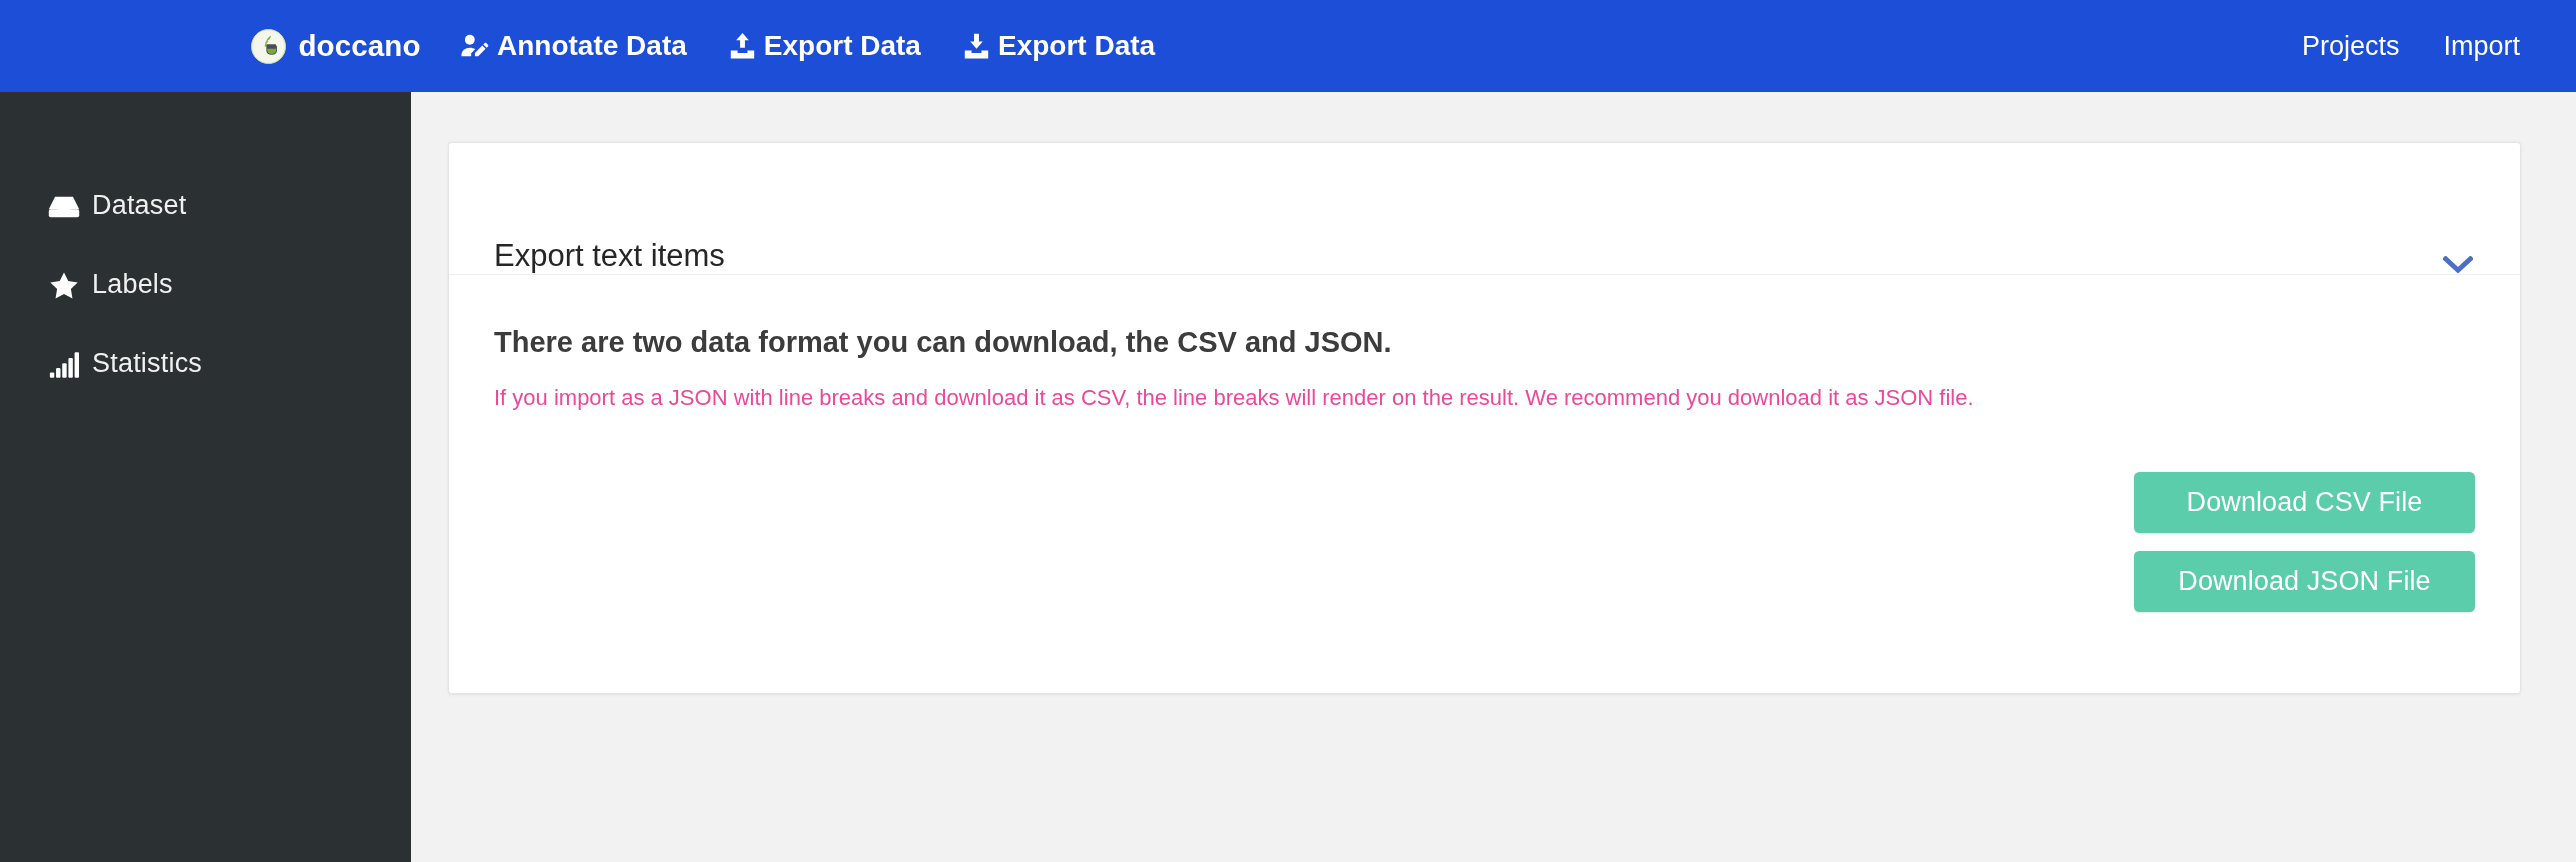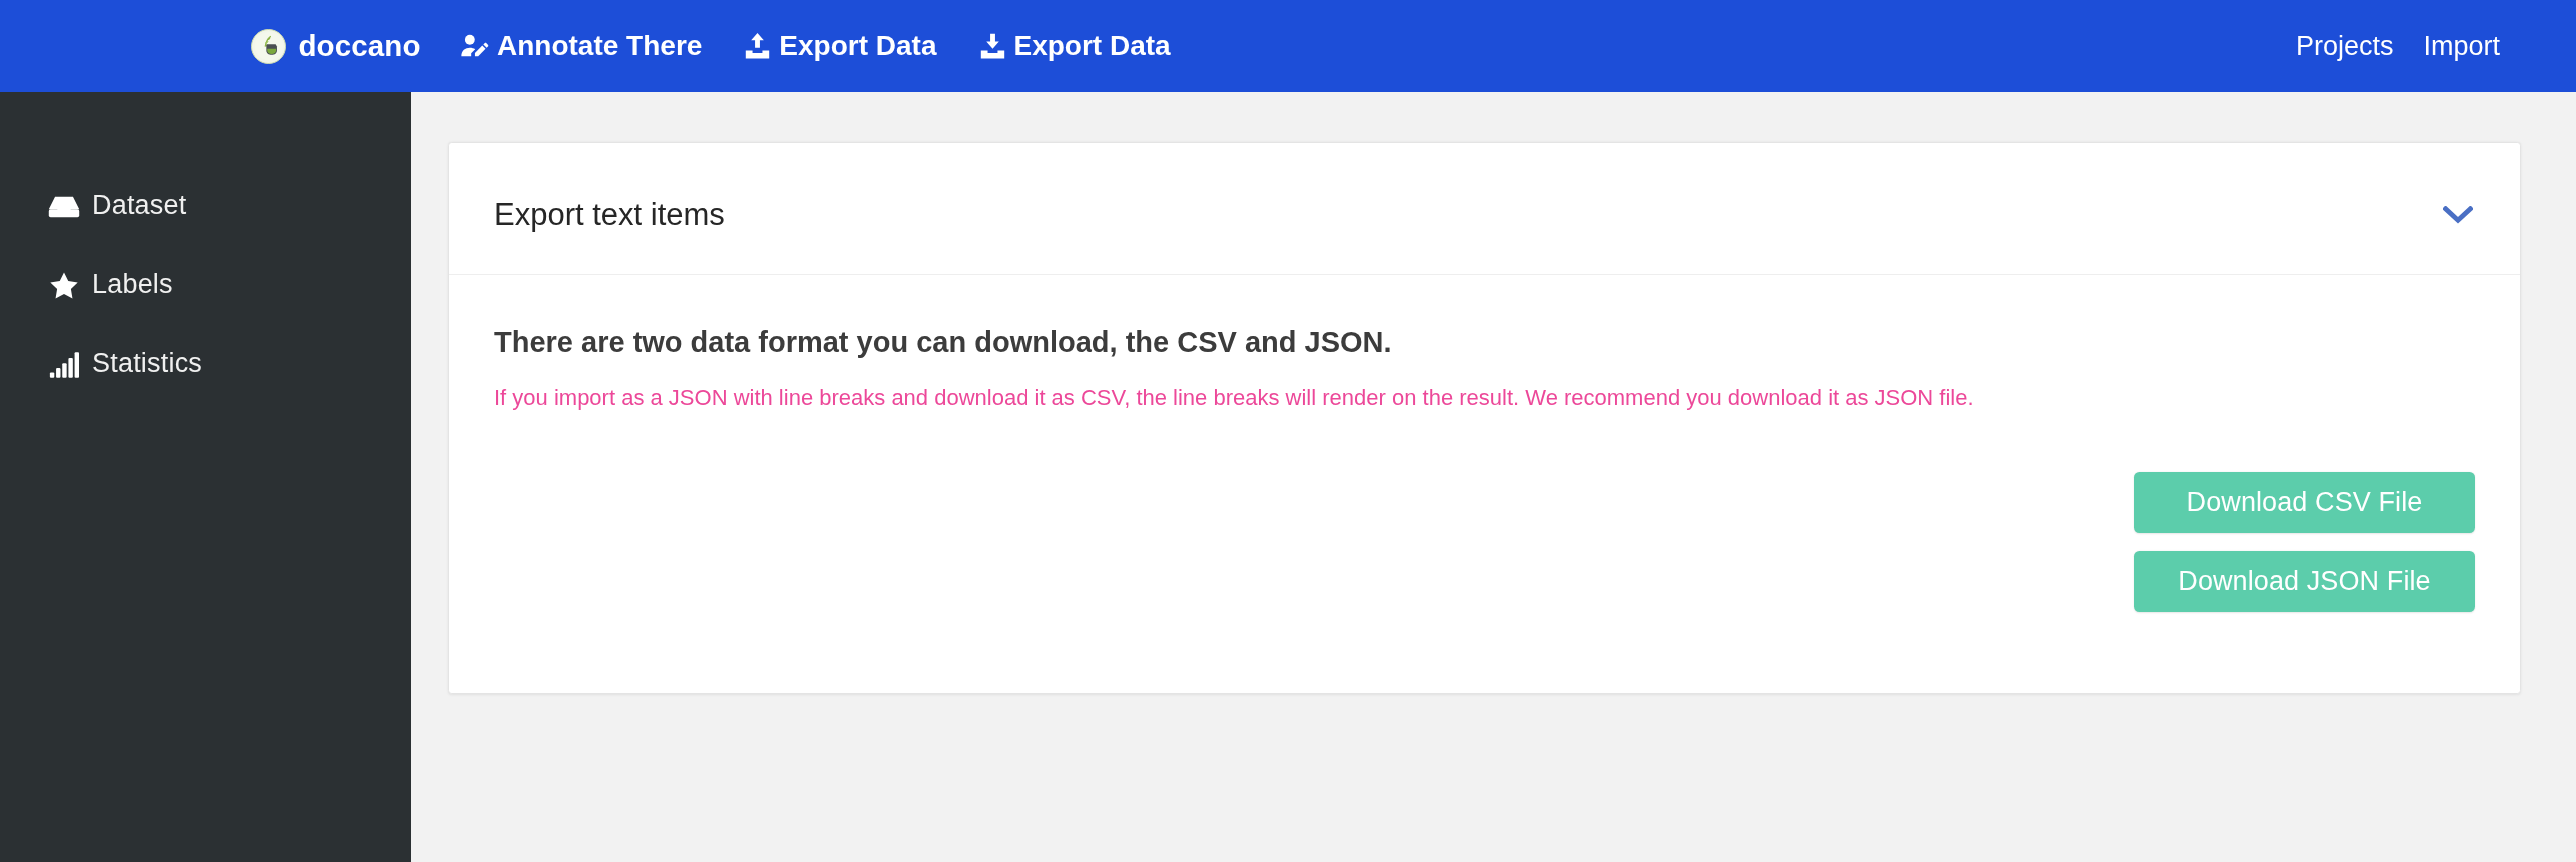--- a/index.html
+++ b/index.html
@@ -46,22 +46,22 @@
     font-size: 28px;
     font-weight: bold;
     margin-right: 42px;
     cursor: pointer;
     white-space: nowrap;
   }
   .nav-item svg { display: block; }
   .nav-right {
     margin-left: auto;
     display: flex; align-items: center;
-    gap: 30px;
-    padding-right: 76px;
+    gap: 44px;
+    padding-right: 56px;
   }
   .nav-link {
     color: #ffffff;
     font-size: 27px;
     font-weight: normal;
     cursor: pointer;
     white-space: nowrap;
   }
 
   
@@ -106,21 +106,21 @@
   .card {
     background: #ffffff;
     border: 0.9px solid #e4e4e4;
     border-radius: 3.6px;
     box-shadow: 0 0.9px 2.7px rgba(0,0,0,.07);
     width: 100%;
   }
   .card-header {
     height: 132px;
     display: flex;
-    align-items: center;
+    align-items: flex-end;
     padding: 12px 47px 0 45px;
     border-bottom: 0.9px solid #eeeeee;
   }
   .card-title {
     font-size: 31px;
     color: #262626;
     font-weight: normal;
   }
   .chevron {
     margin-left: auto;
@@ -190,21 +190,21 @@
 
   <div class="nav-item">
     <span>
       <svg width="29.5" height="28" viewBox="0 0 33 31" fill="#ffffff">
         <circle cx="11" cy="8.5" r="5.5"></circle>
         <path d="M1.5 27 C1.5 20.5 6 17.5 11 17.5 C13.3 17.5 15.4 18.1 17 19.2 L12.5 23.6 L12.5 27 Z"></path>
         <path d="M29.6 12.4 L31.2 14 C31.8 14.6 31.8 15.5 31.2 16.1 L29.8 17.5 L26.1 13.8 L27.5 12.4 C28.1 11.8 29 11.8 29.6 12.4 Z"></path>
         <path d="M24.9 15 L28.6 18.7 L20.4 26.9 L16.7 26.9 L16.7 23.2 Z"></path>
       </svg>
     </span>
-    <span>Annotate There</span>
+    <span>Annotate Data</span>
   </div>
 
   <div class="nav-item">
     <span>
       <svg width="27" height="28" viewBox="0 0 30 31" fill="#ffffff">
         <path d="M15 1 L22 9 L17.7 9 L17.7 17.5 L12.3 17.5 L12.3 9 L8 9 Z"></path>
         <path d="M2 20.5 L9.5 20.5 L9.5 23.3 L20.5 23.3 L20.5 20.5 L28 20.5 L28 29.5 L2 29.5 Z"></path>
       </svg>
     </span>
     <span>Export Data</span>

